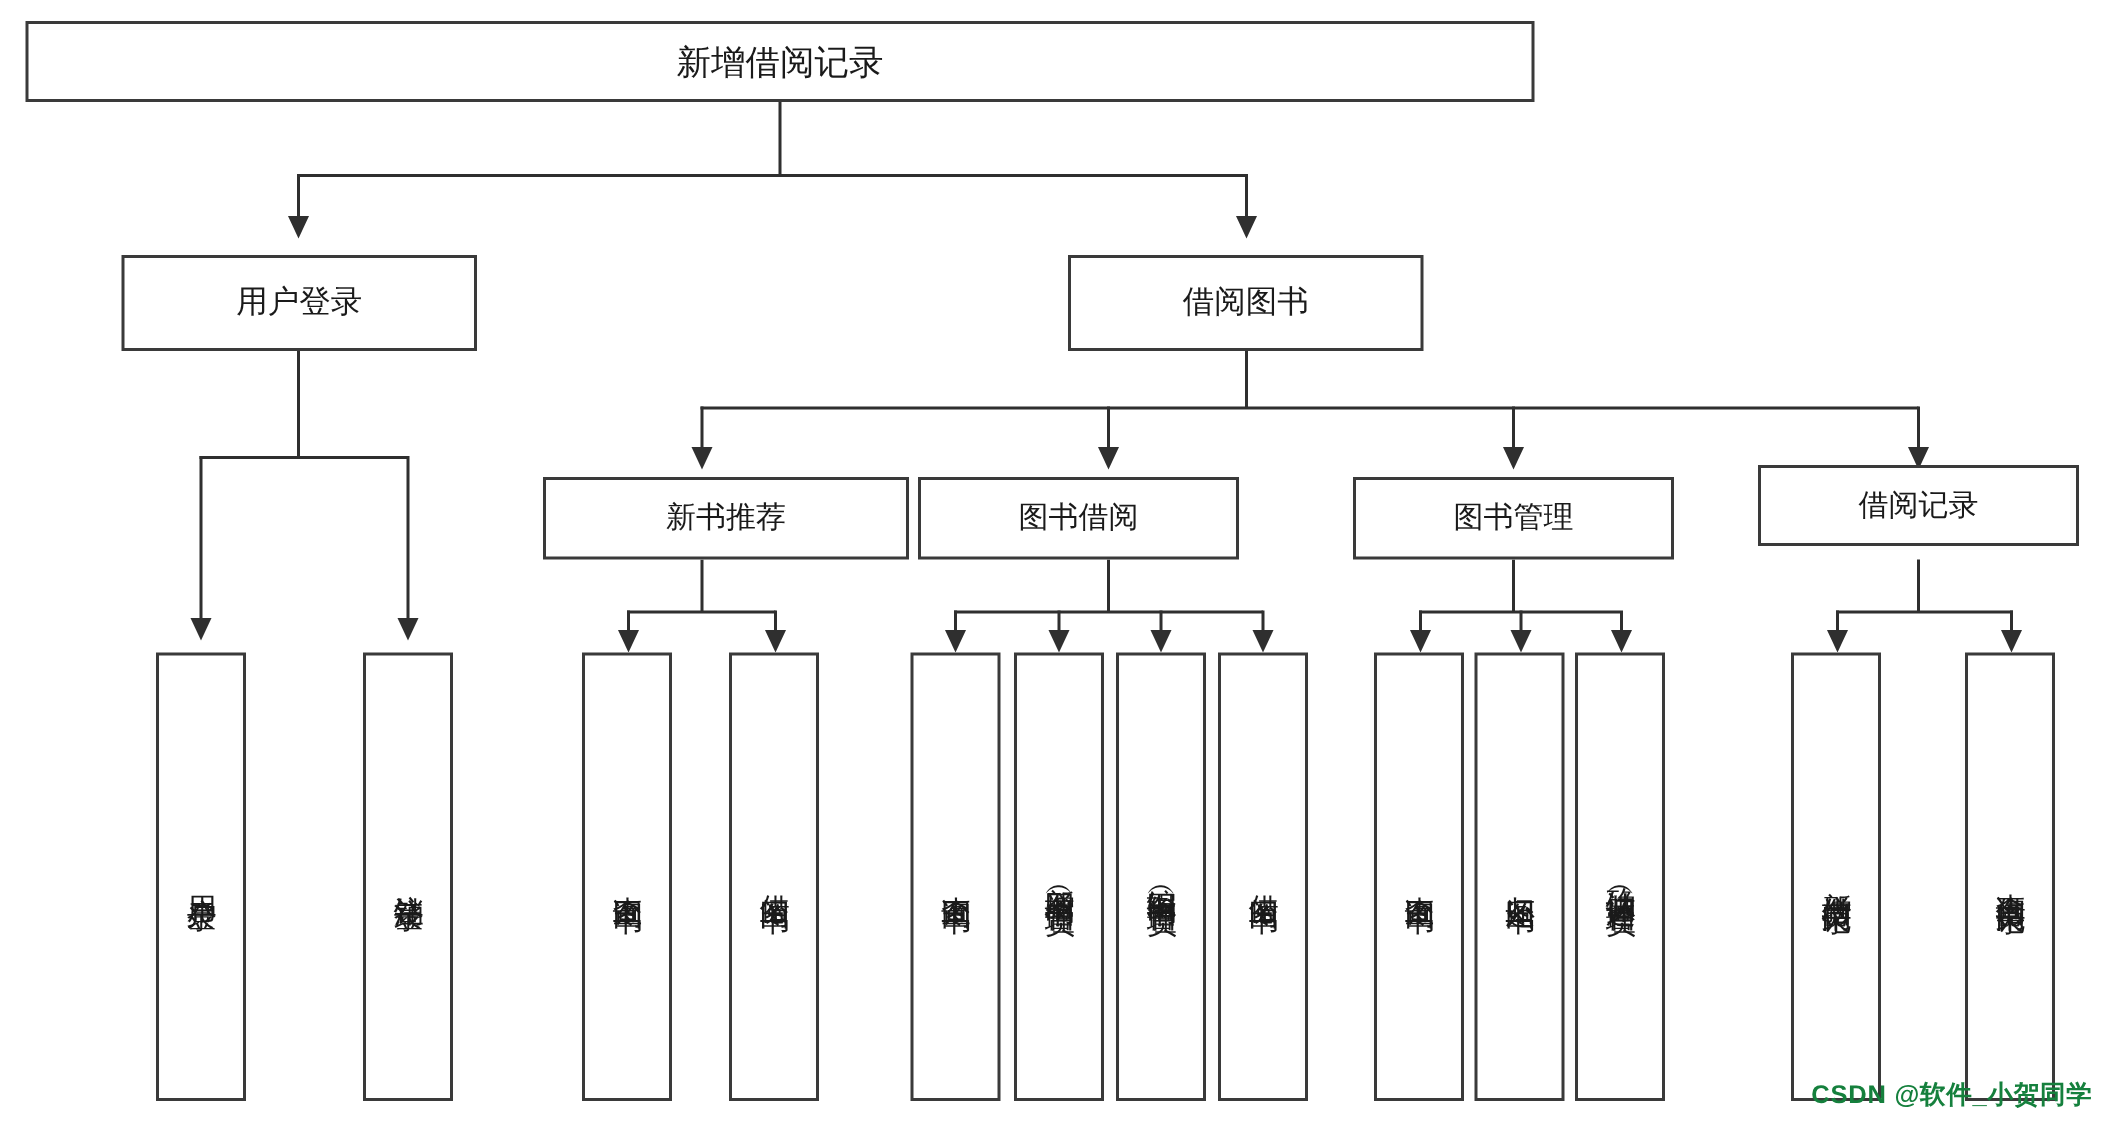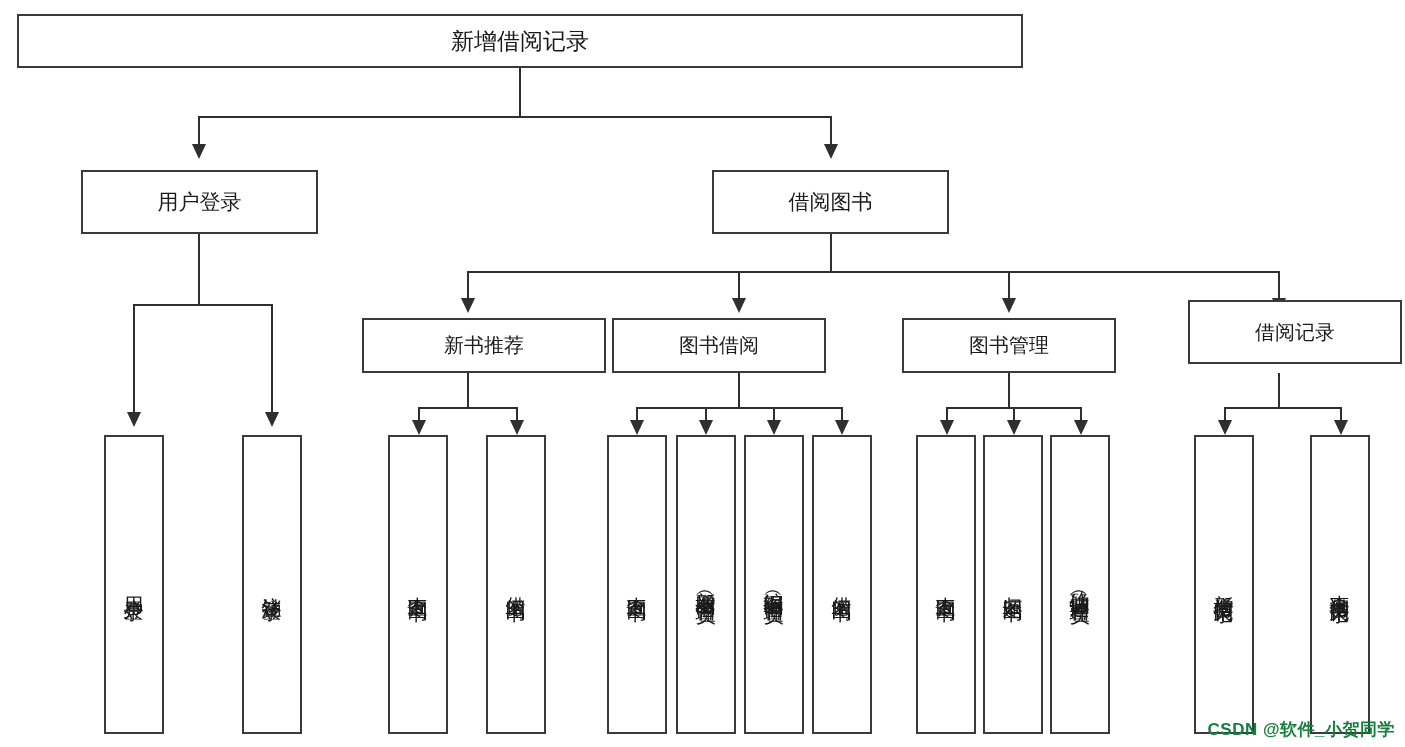--- a/index.html
+++ b/index.html
@@ -132,21 +132,21 @@
 
   <div class="node lvl3" style="left:362px; top:318px; width:244px; height:55px;">
     <span>新书推荐</span>
   </div>
   <div class="node lvl3" style="left:612px; top:318px; width:214px; height:55px;">
     <span>图书借阅</span>
   </div>
   <div class="node lvl3" style="left:902px; top:318px; width:214px; height:55px;">
     <span>图书管理</span>
   </div>
-  <div class="node lvl3" style="left:1172px; top:300px; width:214px; height:64px;margin-left:16px;">
+  <div class="node lvl3" style="left:1172px; top:310px; width:214px; height:54px;">
     <span>借阅记录</span>
   </div>
 
   <div class="conn v" style="left:467px; top:373px; height:35px;"></div>
   <div class="conn h" style="left:418px; top:407px; width:99px;"></div>
   <div class="conn v" style="left:418px; top:407px; height:13px;"></div>
   <div class="arrow" style="left:412px; top:420px;"></div>
   <div class="conn v" style="left:516px; top:407px; height:13px;"></div>
   <div class="arrow" style="left:510px; top:420px;"></div>
 

